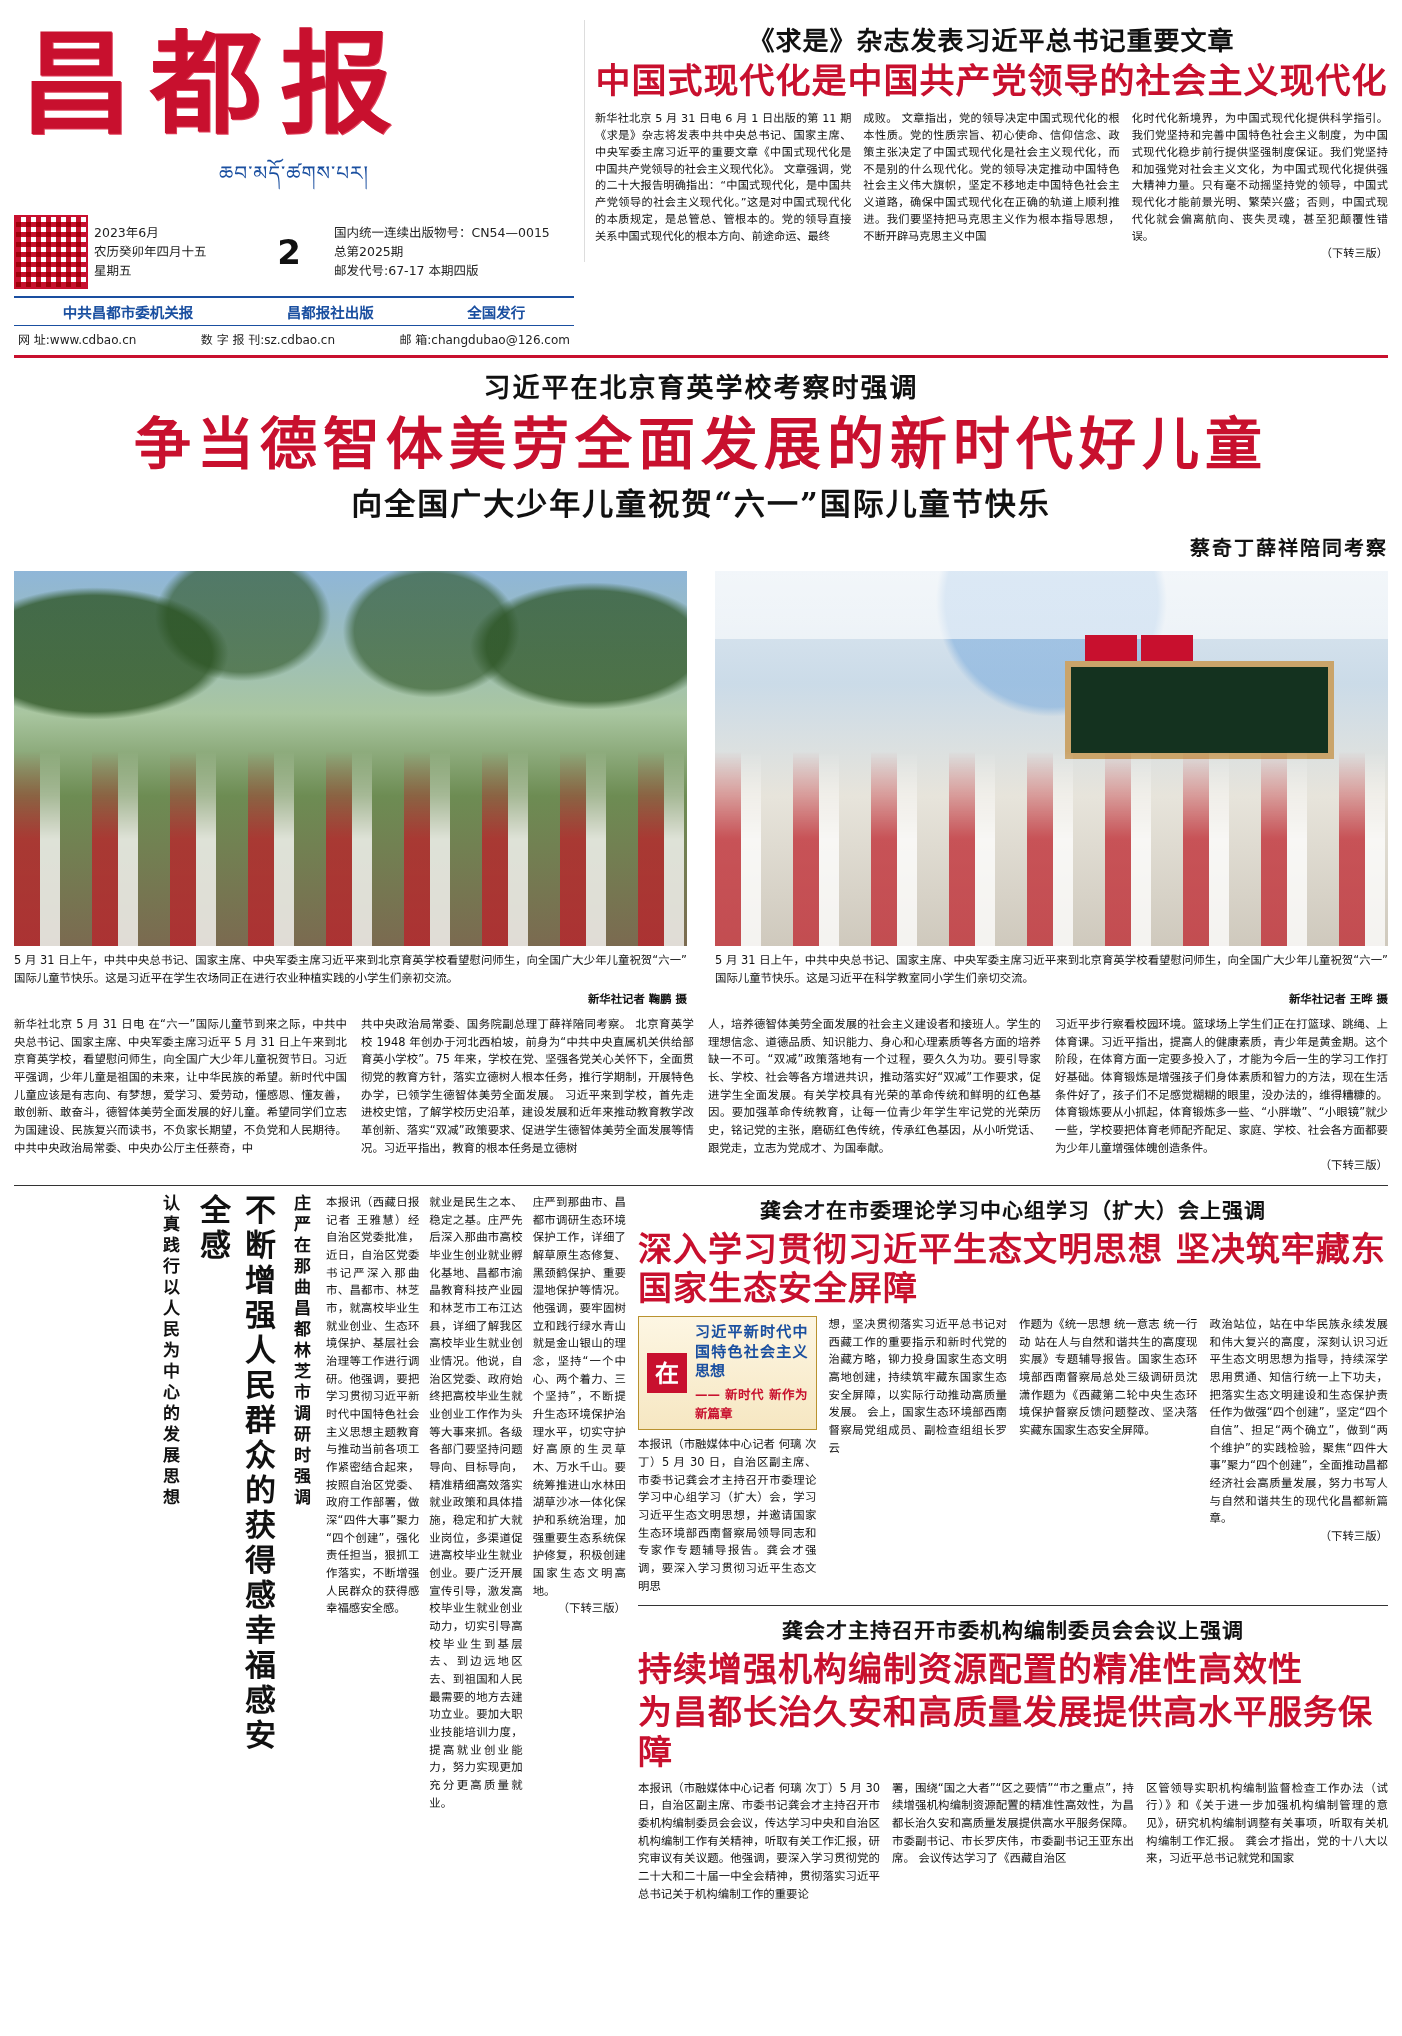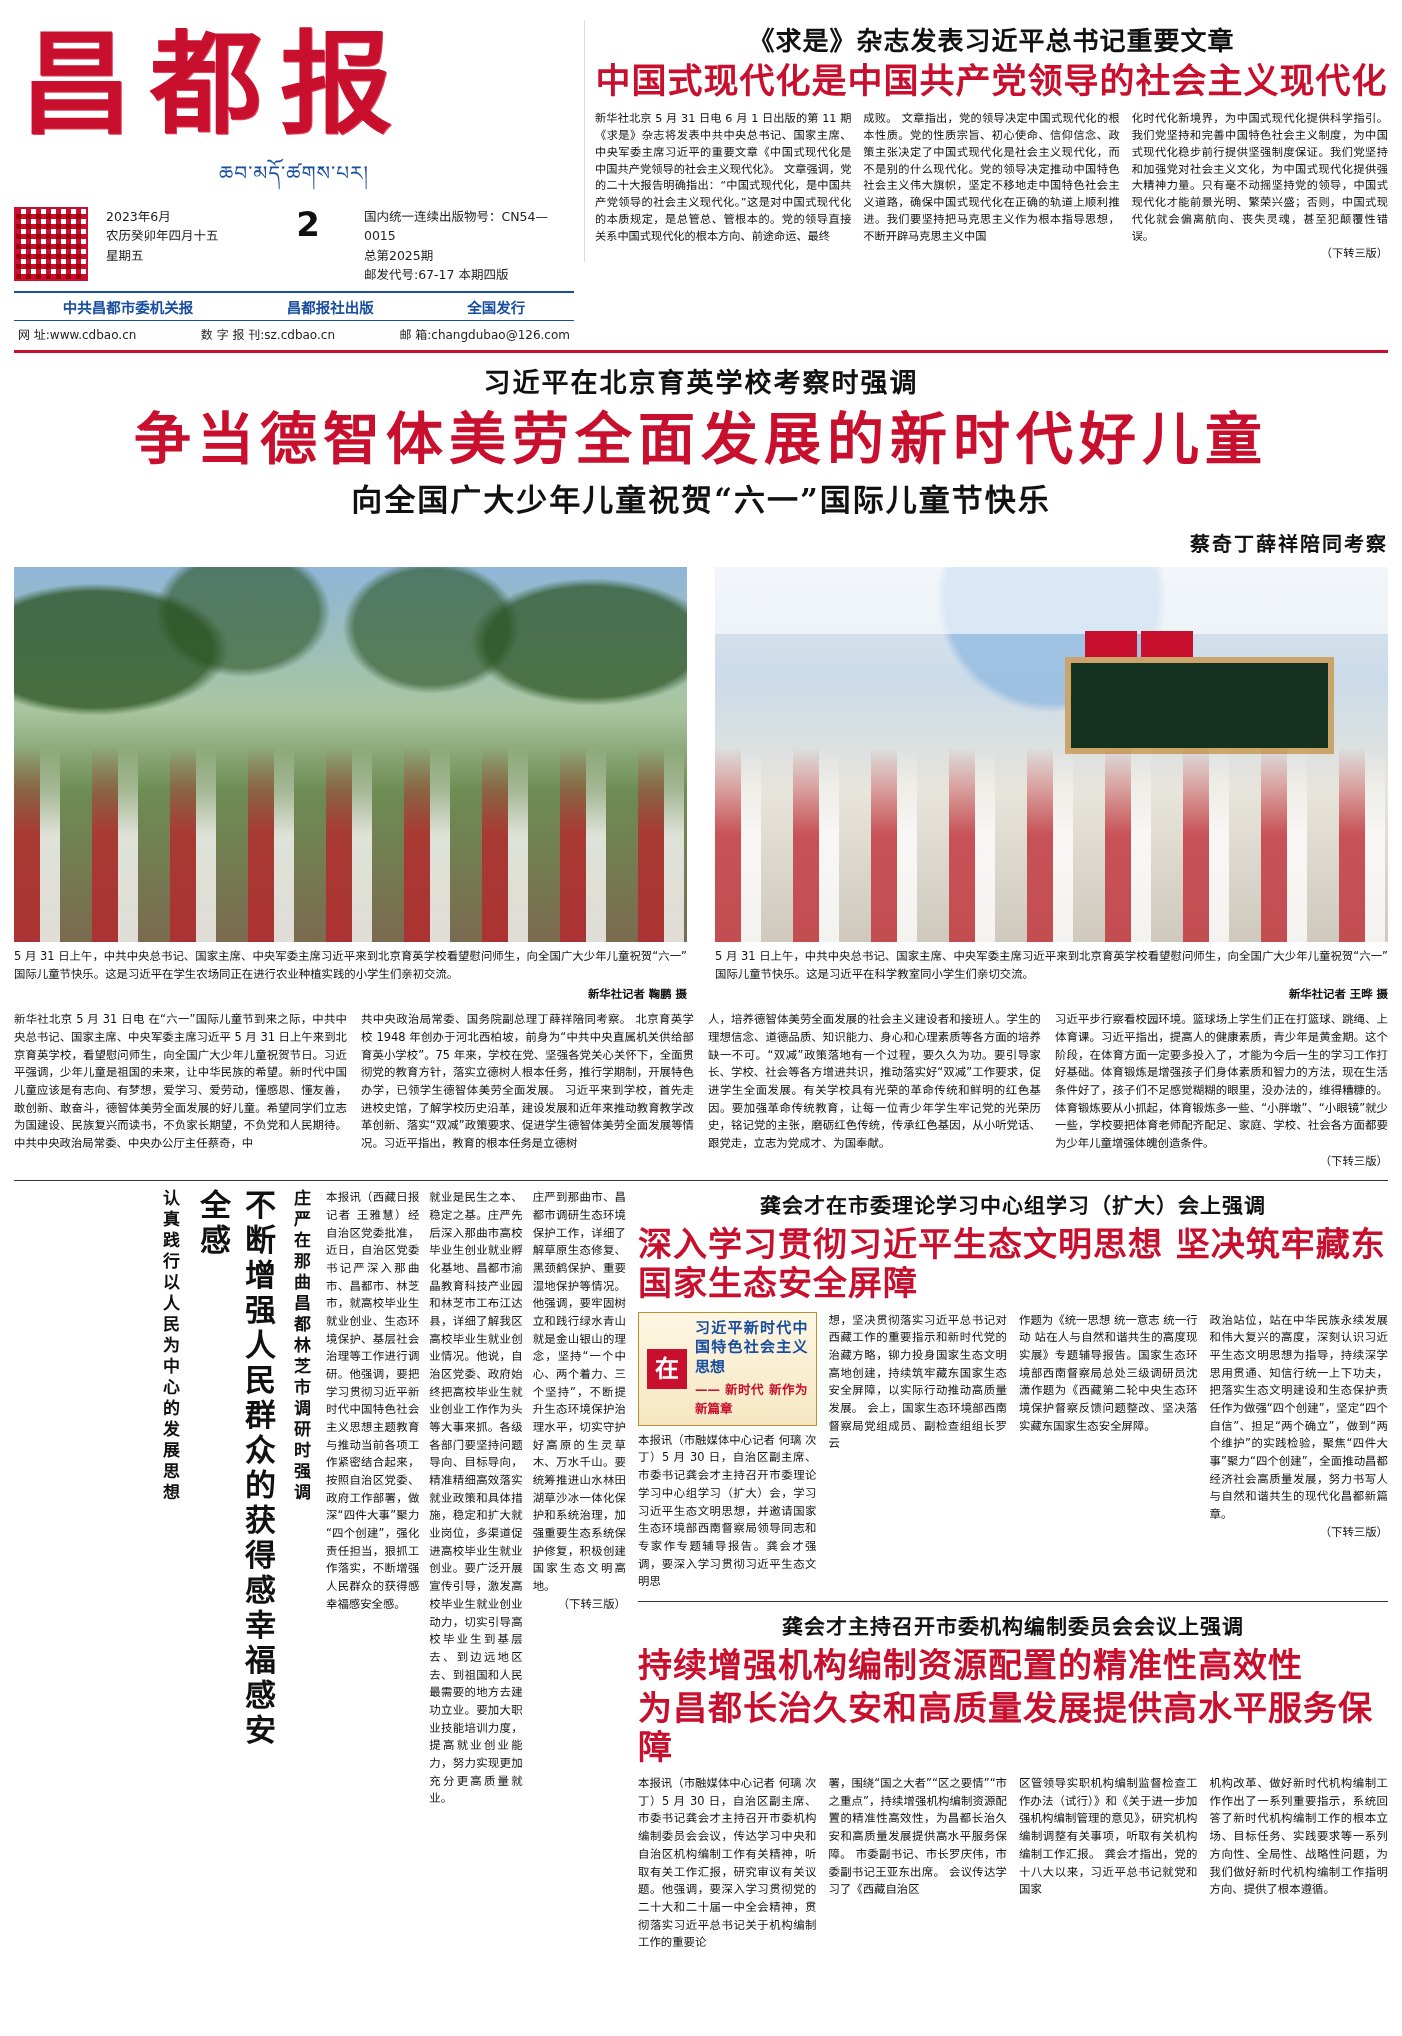--- a/index.html
+++ b/index.html
@@ -28,21 +28,21 @@
     text-shadow:1px 1px 0 #e0405a;
   }
   .mast-tibetan {
     text-align:center;
     color:#1a4fa0;
     font-size:20px;
     letter-spacing:1px;
     margin-top:2px;
     font-family:"DejaVu Sans","Liberation Sans",sans-serif;
   }
-  .mast-info { display:flex; gap:18px; align-items:flex-start; }
+  .mast-info { display:flex; gap:6px; margin-top:8px; align-items:center; }
   .qr {
     width:74px; height:74px; flex:0 0 74px;
     background:
       linear-gradient(90deg,#fff 0 6px,transparent 6px 12px),
       repeating-linear-gradient(0deg,#c8102e 0 5px,#fff 5px 10px),
       repeating-linear-gradient(90deg,#c8102e 0 5px,#fff 5px 10px);
     background-blend-mode:multiply;
     border:2px solid #c8102e;
   }
   .mast-dates { font-size:12.5px; line-height:1.55; color:#222; width:150px; }
@@ -316,22 +316,19 @@
         <div class="sec-kicker">龚会才主持召开市委机构编制委员会会议上强调</div>
         <div class="sec-head">持续增强机构编制资源配置的精准性高效性</div>
         <div class="sec-head" style="margin-top:-4px">为昌都长治久安和高质量发展提供高水平服务保障</div>
         <div class="sec-cols">
           <div>本报讯（市融媒体中心记者 何璃 次丁）5 月 30 日，自治区副主席、市委书记龚会才主持召开市委机构编制委员会会议，传达学习中央和自治区机构编制工作有关精神，听取有关工作汇报，研究审议有关议题。他强调，要深入学习贯彻党的二十大和二十届一中全会精神，贯彻落实习近平总书记关于机构编制工作的重要论</div>
           <div>署，围绕“国之大者”“区之要情”“市之重点”，持续增强机构编制资源配置的精准性高效性，为昌都长治久安和高质量发展提供高水平服务保障。
 市委副书记、市长罗庆伟，市委副书记王亚东出席。
 会议传达学习了《西藏自治区</div>
           <div>区管领导实职机构编制监督检查工作办法（试行）》和《关于进一步加强机构编制管理的意见》，研究机构编制调整有关事项，听取有关机构编制工作汇报。
 龚会才指出，党的十八大以来，习近平总书记就党和国家</div>
-          <div>
-            <span>机构改革、做好新时代机构编制工作作出了一系列重要指示，系统回答了新时代机构编制工作的根本立场、目标任务、实践要求等一系列方向性、全局性、战略性问题，为我们做好新时代机构编制工作指明方向、提供了根本遵循。</span>
-          </div>
         </div>
       </div>
 
     </div>
   </div>
 
 </div>
 
 </body></html>

